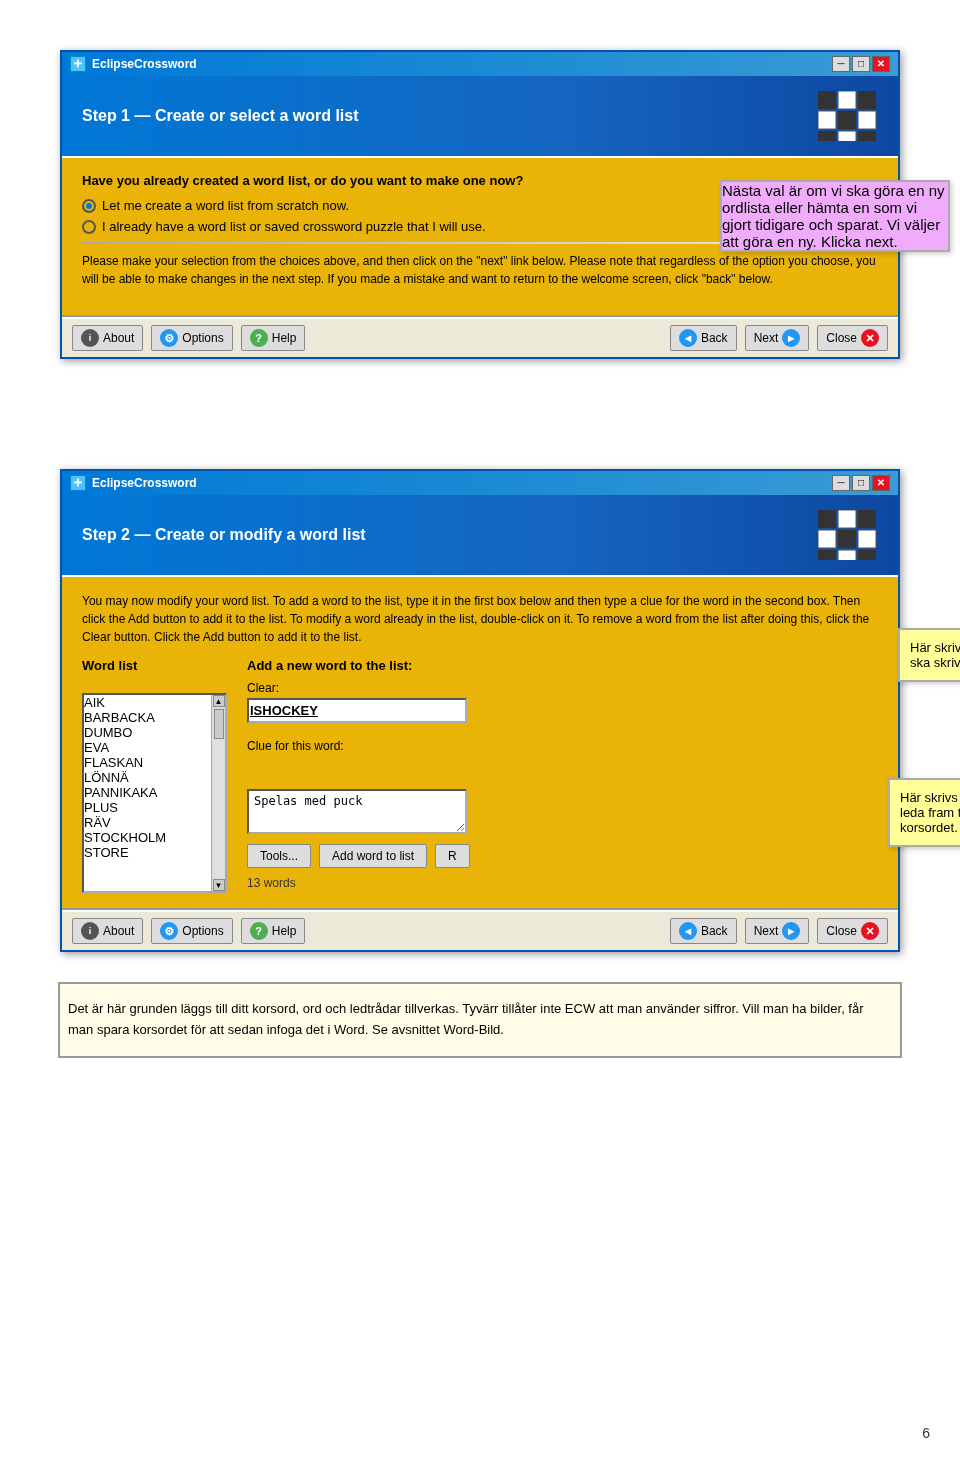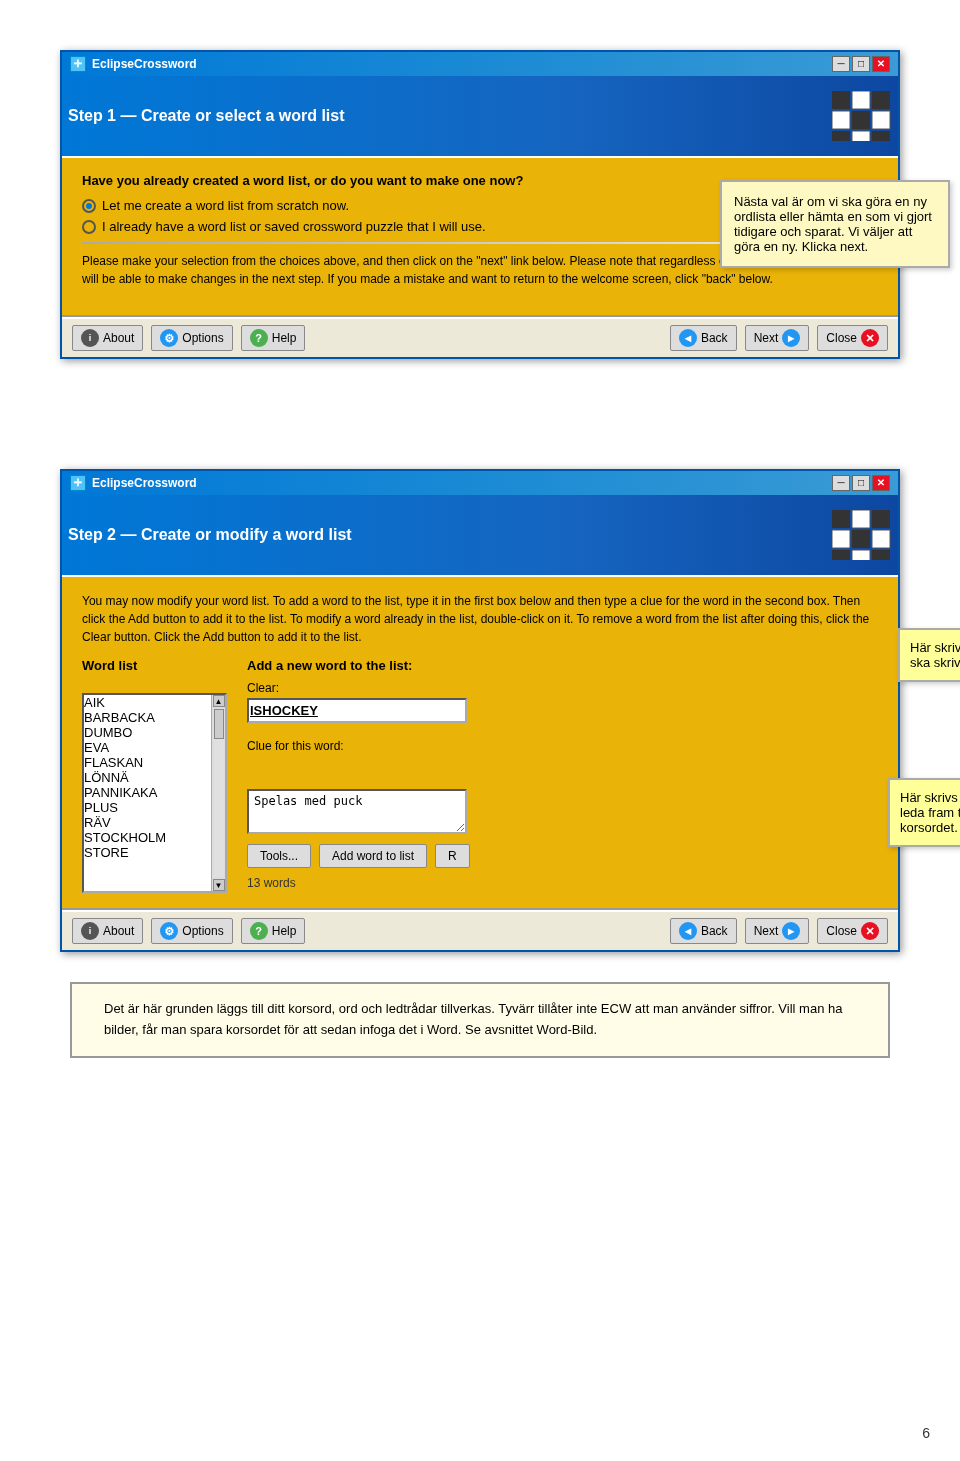--- a/index.html
+++ b/index.html
@@ -77,21 +77,21 @@
       color: #000;
       font-weight: bold;
     }
 
     .title-btn-min { background: #ddd; }
     .title-btn-max { background: #ddd; }
     .title-btn-close { background: #e81123; color: white; }
 
     .window-banner {
       background: linear-gradient(to right, #0078d7 0%, #1565c0 60%, #0d47a1 100%);
-      padding: 15px 6px;
+      padding: 15px 20px;
       display: flex;
       align-items: center;
       justify-content: space-between;
       min-height: 70px;
     }
 
     .window-banner h2 {
       color: white;
       font-size: 16px;
       font-weight: bold;
@@ -313,22 +313,22 @@
       font-size: 12px;
       color: #000;
       line-height: 1.5;
       margin-bottom: 12px;
     }
 
     
     .info-box {
       border: 2px solid #999;
       background: #fffde7;
-      padding: 15px 32px;
-      margin: 0 30px;
+      padding: 15px 8px;
+      margin: 0 18px;
       font-size: 13px;
       line-height: 1.6;
       color: #000;
     }
 
     
     .window1-container {
       position: relative;
       margin-bottom: 50px;
     }
@@ -336,24 +336,24 @@
     .window2-container {
       position: relative;
       margin-bottom: 30px;
     }
 
     .callout1 {
       position: absolute;
       right: -30px;
       top: 130px;
       width: 230px;
-      background: #fef9c3;
+      background: #f0abfc;
       border: 2px solid #aaa;
-      padding: 12px;
-      font-size: 13px;
+      padding: 0;
+      font-size: 15px;
       z-index: 10;
       box-shadow: 2px 2px 5px rgba(0,0,0,0.2);
     }
 
     .window-outer {
       margin: 30px 20px;
     }
 
     
     .xp-window {

